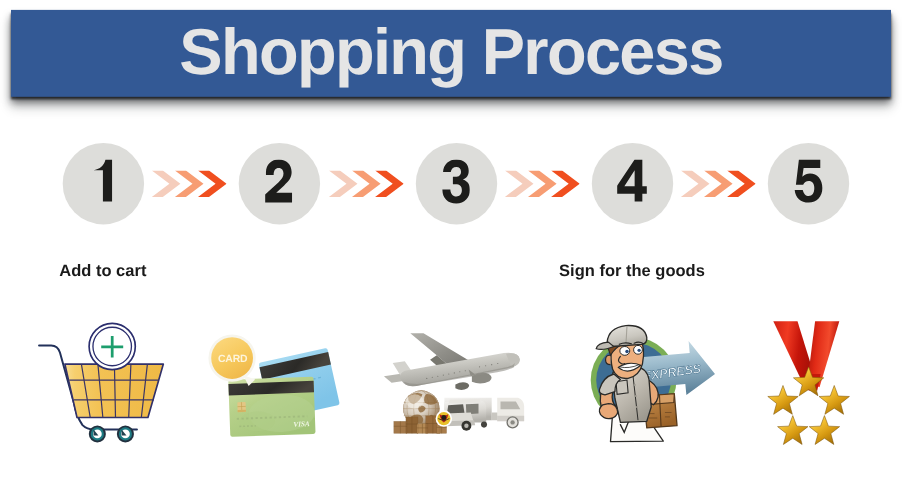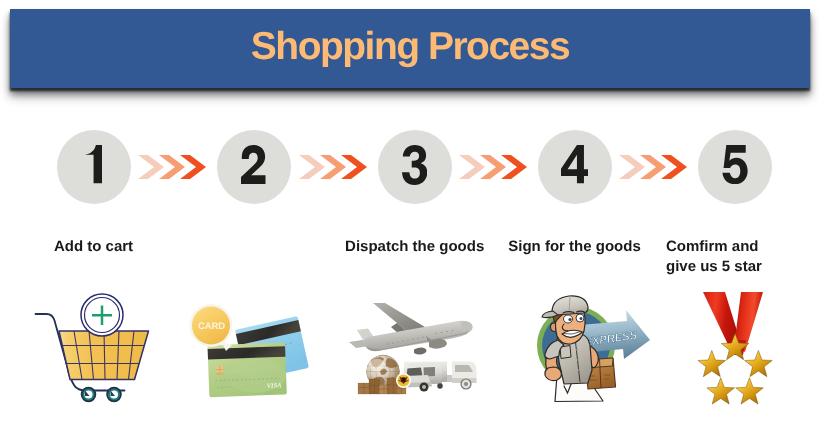--- a/index.html
+++ b/index.html
@@ -1,19 +1,19 @@
 <!DOCTYPE html>
 <html><head>
 <meta charset="utf-8">
 <style>
   html,body{margin:0;padding:0;}
   body{width:820px;height:443px;background:#fff;font-family:"Liberation Sans",sans-serif;overflow:hidden;position:relative;-webkit-font-smoothing:antialiased;text-rendering:geometricPrecision;}
   .banner{position:absolute;left:10px;top:9px;width:800px;height:79px;background:#335995;
           box-shadow:0 3px 2px rgba(28,30,34,.85), 0 6px 7px rgba(28,30,34,.55), 0 10px 10px rgba(28,30,34,.22);display:flex;align-items:center;justify-content:center;}
-  .banner-title{color:#fdba74;font-size:39px;font-weight:bold;letter-spacing:-1.5px;position:relative;top:-1.5px;}
+  .banner-title{color:#e5e5e5;font-size:59px;font-weight:bold;letter-spacing:-1.5px;position:relative;top:-1.5px;}
   .steps{position:absolute;left:0;top:0;width:820px;height:443px;}
   .circle{position:absolute;top:129.5px;width:74px;height:74px;border-radius:50%;background:#DDDDDA;
           display:flex;align-items:center;justify-content:center;}
   .arrows{position:absolute;top:154px;height:26px;display:flex;align-items:center;}
   .arrows svg{display:block;}
   .labels{position:absolute;top:0;left:0;width:820px;height:382px;font-weight:bold;}
   .label{position:absolute;top:237px;text-align:center;font-size:15px;color:#1a1a1a;line-height:19.5px;-webkit-font-smoothing:antialiased;}
   .icons{position:absolute;top:0;left:0;width:820px;height:443px;}
   .icon{position:absolute;display:block;overflow:visible;}
 </style>
@@ -74,23 +74,21 @@
       </svg>
     </div>
     <div class="circle" style="left: 698.3px;">
       <svg width="25.67" height="42.50" viewBox="0 0 66 100" preserveAspectRatio="none">
         <path d="M61 0 L61 18 L22 18 L19 37 C25 32 30 30 37 30 C54 30 66 43 66 61 C66 79 53 92 34 92 C15 92 3 82 1 65 L20 65 C22 73 27 78 34 78 C42 78 47 72 47 61 C47 51 42 46 34 46 C28 46 23 49 21 54 L4 54 L11 0 Z" fill="#1d1d1b"></path>
       </svg>
     </div>
   </div>
 <div class="labels">
     <div class="label" style="left: 8.5px; width: 170px;">Add to cart</div>
-    <div class="label" style="left: 329.7px; width: 170px;">Dispatch the goods</div>
     <div class="label" style="left: 489.5px; width: 170px;">Sign for the goods</div>
-    <div class="label" style="left: 666px; width: 126px; text-align: left;">Comfirm and give us 5 star</div>
   </div>
 <div class="icons">
 
   <svg class="icon icon-cart" viewBox="0 0 300 280" width="150" height="140" style="left:15px;top:285px;">
     <defs>
       <linearGradient id="basketGrad" x1="0" y1="0" x2="1" y2="0">
         <stop offset="0" stop-color="#F8DD93"></stop>
           <stop offset="0.10" stop-color="#F6CF6E"></stop>
         <stop offset="0.35" stop-color="#F3C254"></stop>
           <stop offset="1" stop-color="#EFB945"></stop>

